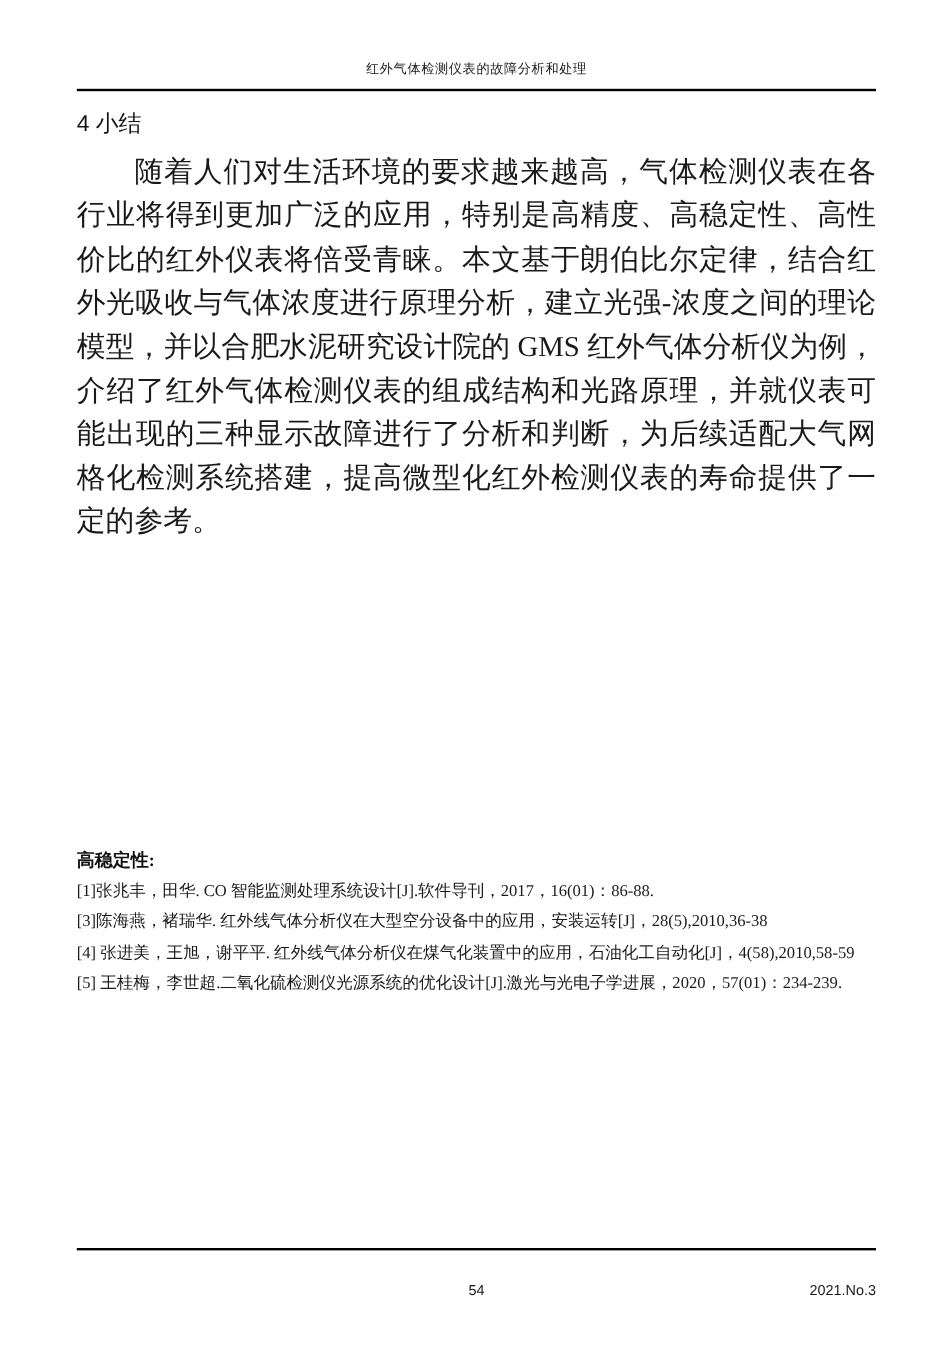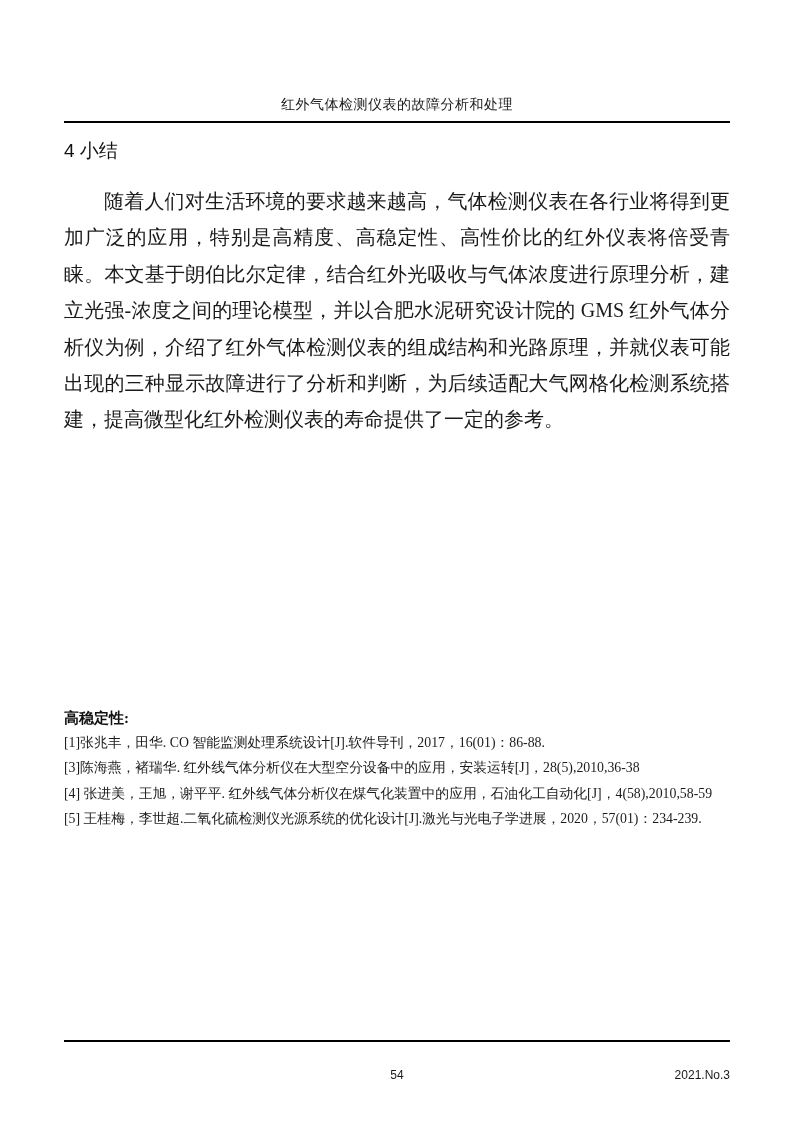--- a/index.html
+++ b/index.html
@@ -17,44 +17,43 @@
     background: #ffffff;
     overflow: hidden;
   }
   .content {
     position: absolute;
     left: 64px;
     right: 63px;
     top: 0;
   }
   .running-head {
-    padding-top: 95px;
+    padding-top: 48px;
     text-align: center;
-    font-size: 14px;
+    font-size: 11px;
     line-height: 20px;
     letter-spacing: 0.5px;
     color: #1a1a1a;
-    font-family: Liberation Mono, monospace;
   }
   .header-rule {
     margin-top: 6px;
     height: 0;
     border-top: 2px solid #000000;
   }
   .section-heading {
     margin-top: 15px;
     font-family: "Liberation Sans", "DejaVu Sans", sans-serif;
     font-weight: normal;
     font-size: 19px;
     line-height: 26px;
     color: #111111;
   }
   .body-paragraph {
-    margin-top: 19px;
-    font-size: 20px;
+    margin-top: 9px;
+    font-size: 24px;
     line-height: 36.4px;
     text-align: justify;
     text-justify: inter-ideograph;
     text-indent: 2em;
     color: #1a1a1a;
   }
   .references {
     position: absolute;
     left: 64px;
     right: 63px;

